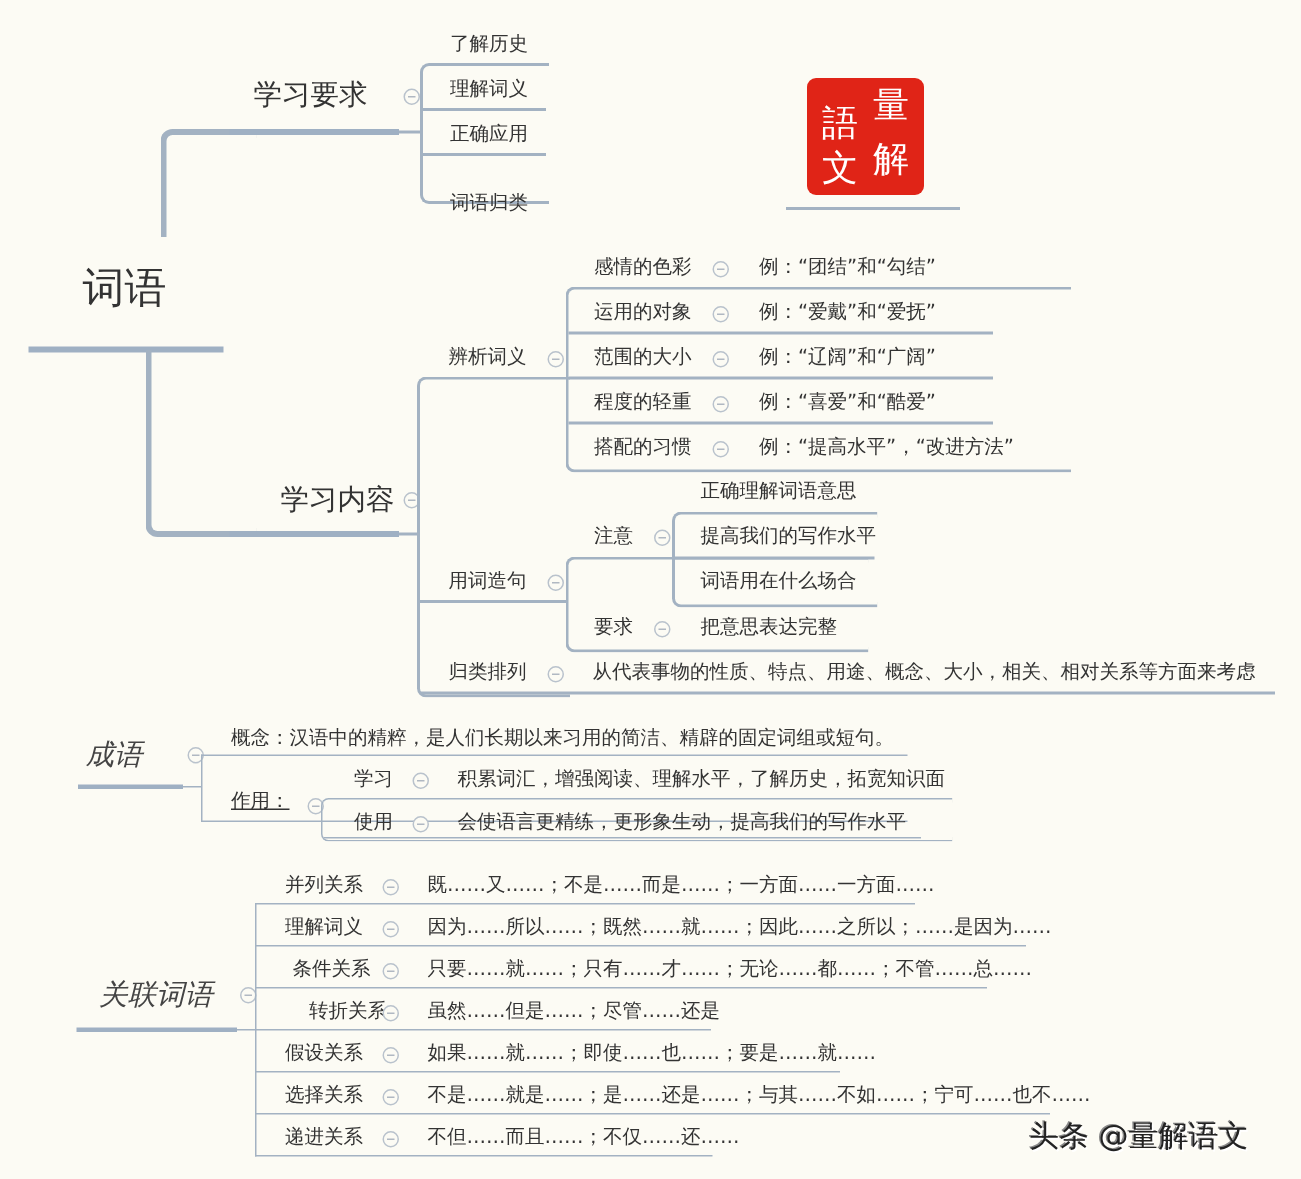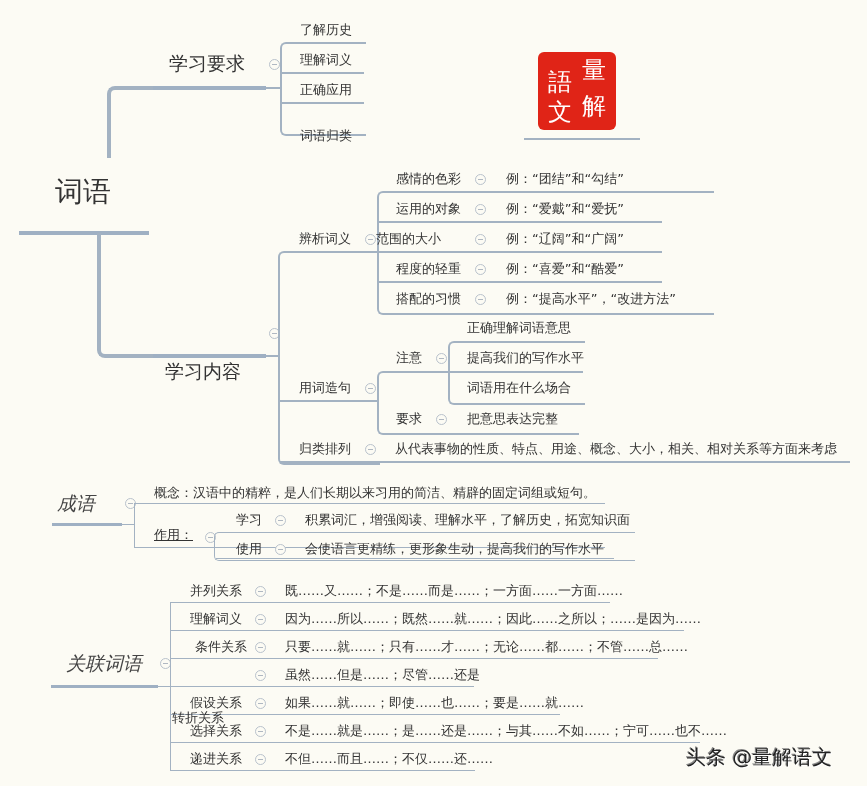--- a/index.html
+++ b/index.html
@@ -42,40 +42,40 @@
 <div class="ln" style="left:266px;top:87px;width:14px;height:2px;"></div>
 <div class="col" style="left:269px;top:59px;"></div>
 <div class="br" style="left:280px;top:42px;width:84px;height:90px;border-width:2px 0 2px 2px;"></div>
 <div class="ln" style="left:282px;top:72px;width:82px;height:2px;"></div>
 <div class="ln" style="left:282px;top:102px;width:82px;height:2px;"></div>
 <div class="t" style="left:300px;top:22px;">了解历史</div>
 <div class="t" style="left:300px;top:52px;">理解词义</div>
 <div class="t" style="left:300px;top:82px;">正确应用</div>
 <div class="t" style="left:300px;top:112px;margin-top:16px;">词语归类</div>
 
-<div class="t mid" style="left:165px;top:322px;margin-top:38px;">学习内容</div>
+<div class="t mid" style="left:187px;top:322px;">学习内容</div>
 <div class="ln thick" style="left:153px;top:354px;width:113px;height:4px;"></div>
 <div class="ln" style="left:266px;top:355px;width:12px;height:2px;"></div>
 <div class="col" style="left:269px;top:328px;"></div>
 <div class="br" style="left:278px;top:251px;width:100px;height:210px;border-width:2px 0 2px 2px;"></div>
 <div class="ln" style="left:280px;top:400px;width:98px;height:2px;"></div>
 
 <div class="t" style="left:299px;top:231px;">辨析词义</div>
 <div class="col" style="left:365px;top:234px;"></div>
 <div class="br" style="left:377px;top:191px;width:335px;height:120px;border-width:2px 0 2px 2px;"></div>
 <div class="ln" style="left:379px;top:221px;width:283px;height:2px;"></div>
 <div class="ln" style="left:379px;top:251px;width:283px;height:2px;"></div>
 <div class="ln" style="left:379px;top:281px;width:283px;height:2px;"></div>
 <div class="t" style="left:396px;top:171px;">感情的色彩</div>
 <div class="col" style="left:475px;top:174px;"></div>
 <div class="t" style="left:506px;top:171px;">例：“团结”和“勾结”</div>
 <div class="t" style="left:396px;top:201px;">运用的对象</div>
 <div class="col" style="left:475px;top:204px;"></div>
 <div class="t" style="left:506px;top:201px;">例：“爱戴”和“爱抚”</div>
-<div class="t" style="left:376px;top:231px;text-align:center;">范围的大小</div>
+<div class="t" style="left:396px;top:231px;text-align:center;">范围的大小</div>
 <div class="col" style="left:475px;top:234px;"></div>
 <div class="t" style="left:506px;top:231px;">例：“辽阔”和“广阔”</div>
 <div class="t" style="left:396px;top:261px;">程度的轻重</div>
 <div class="col" style="left:475px;top:264px;"></div>
 <div class="t" style="left:506px;top:261px;">例：“喜爱”和“酷爱”</div>
 <div class="t" style="left:396px;top:291px;">搭配的习惯</div>
 <div class="col" style="left:475px;top:294px;"></div>
 <div class="t" style="left:506px;top:291px;">例：“提高水平”，“改进方法”</div>
 
 <div class="t" style="left:299px;top:380px;">用词造句</div>
@@ -129,21 +129,21 @@
 
 <div class="t" style="left:190px;top:583px;">并列关系</div>
 <div class="col" style="left:255px;top:586px;"></div>
 <div class="t" style="left:285px;top:583px;">既……又……；不是……而是……；一方面……一方面……</div>
 <div class="t" style="left:190px;top:611px;">理解词义</div>
 <div class="col" style="left:255px;top:614px;"></div>
 <div class="t" style="left:285px;top:611px;">因为……所以……；既然……就……；因此……之所以；……是因为……</div>
 <div class="t" style="left:195px;top:639px;">条件关系</div>
 <div class="col" style="left:255px;top:642px;"></div>
 <div class="t" style="left:285px;top:639px;">只要……就……；只有……才……；无论……都……；不管……总……</div>
-<div class="t" style="left:172px;top:667px;margin-top:43px;">转折关系</div>
+<div class="t" style="left:206px;top:667px;">转折关系</div>
 <div class="col" style="left:255px;top:670px;"></div>
 <div class="t" style="left:285px;top:667px;">虽然……但是……；尽管……还是</div>
 <div class="t" style="left:190px;top:695px;">假设关系</div>
 <div class="col" style="left:255px;top:698px;"></div>
 <div class="t" style="left:285px;top:695px;">如果……就……；即使……也……；要是……就……</div>
 <div class="t" style="left:190px;top:723px;">选择关系</div>
 <div class="col" style="left:255px;top:726px;"></div>
 <div class="t" style="left:285px;top:723px;">不是……就是……；是……还是……；与其……不如……；宁可……也不……</div>
 <div class="t" style="left:190px;top:751px;">递进关系</div>
 <div class="col" style="left:255px;top:754px;"></div>

